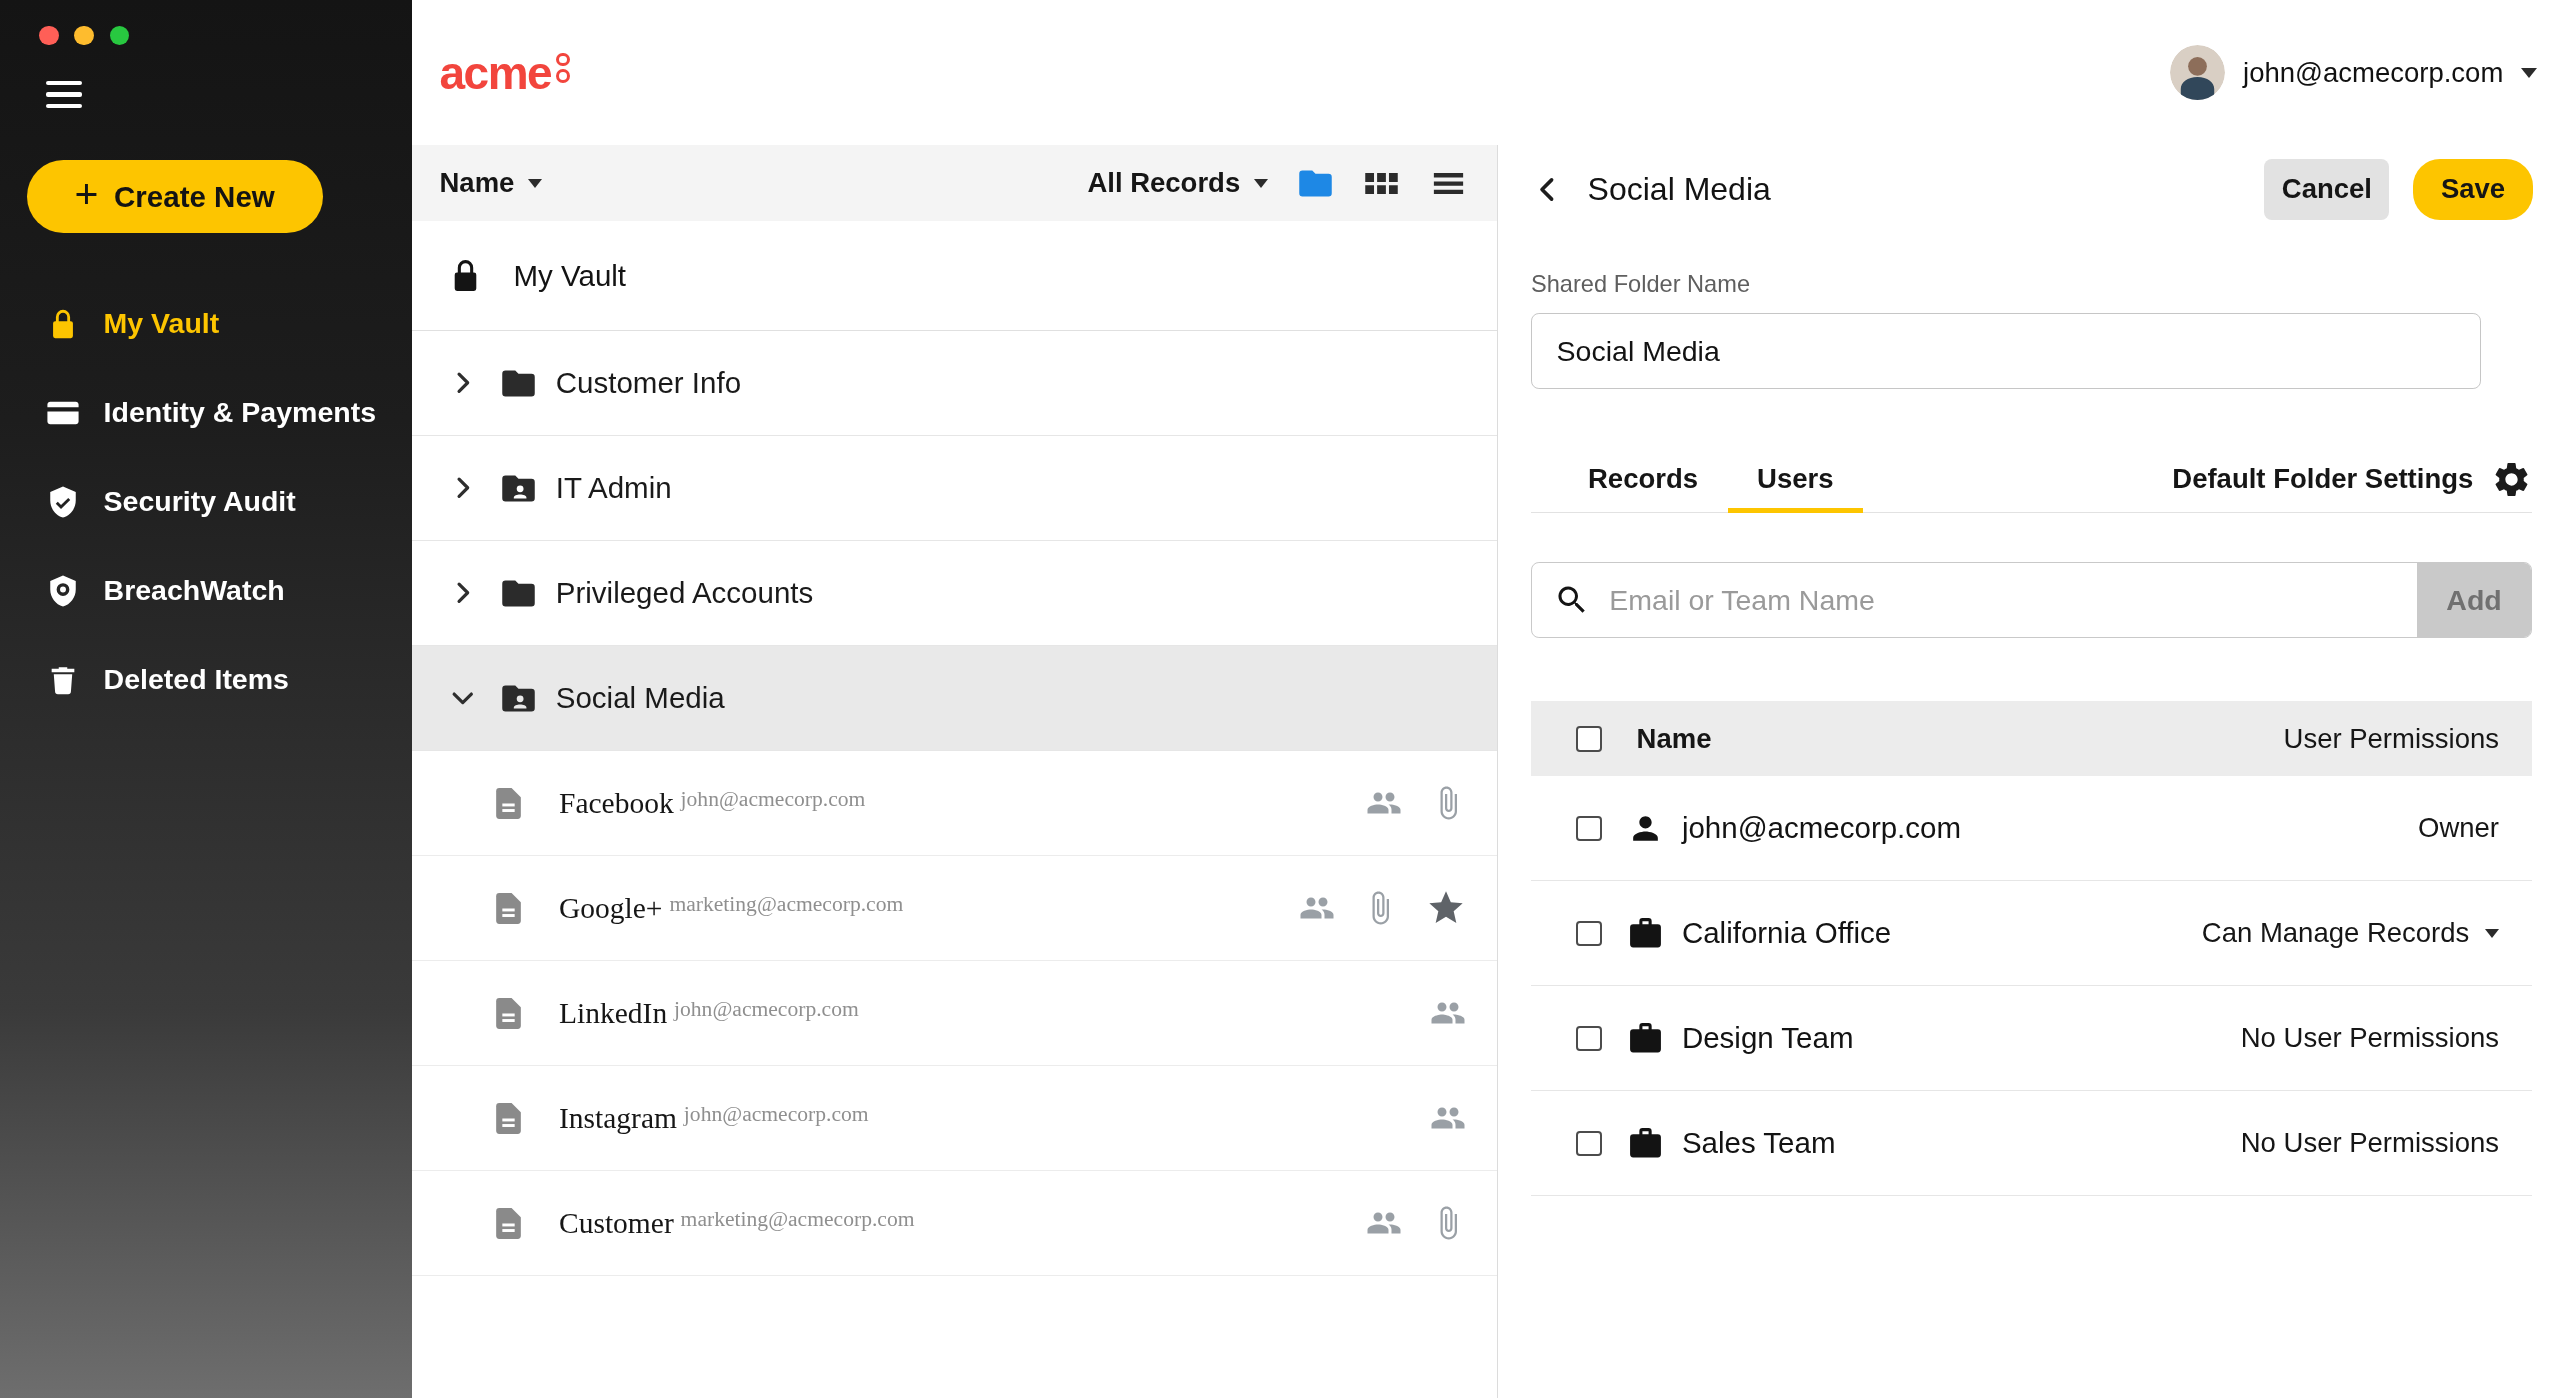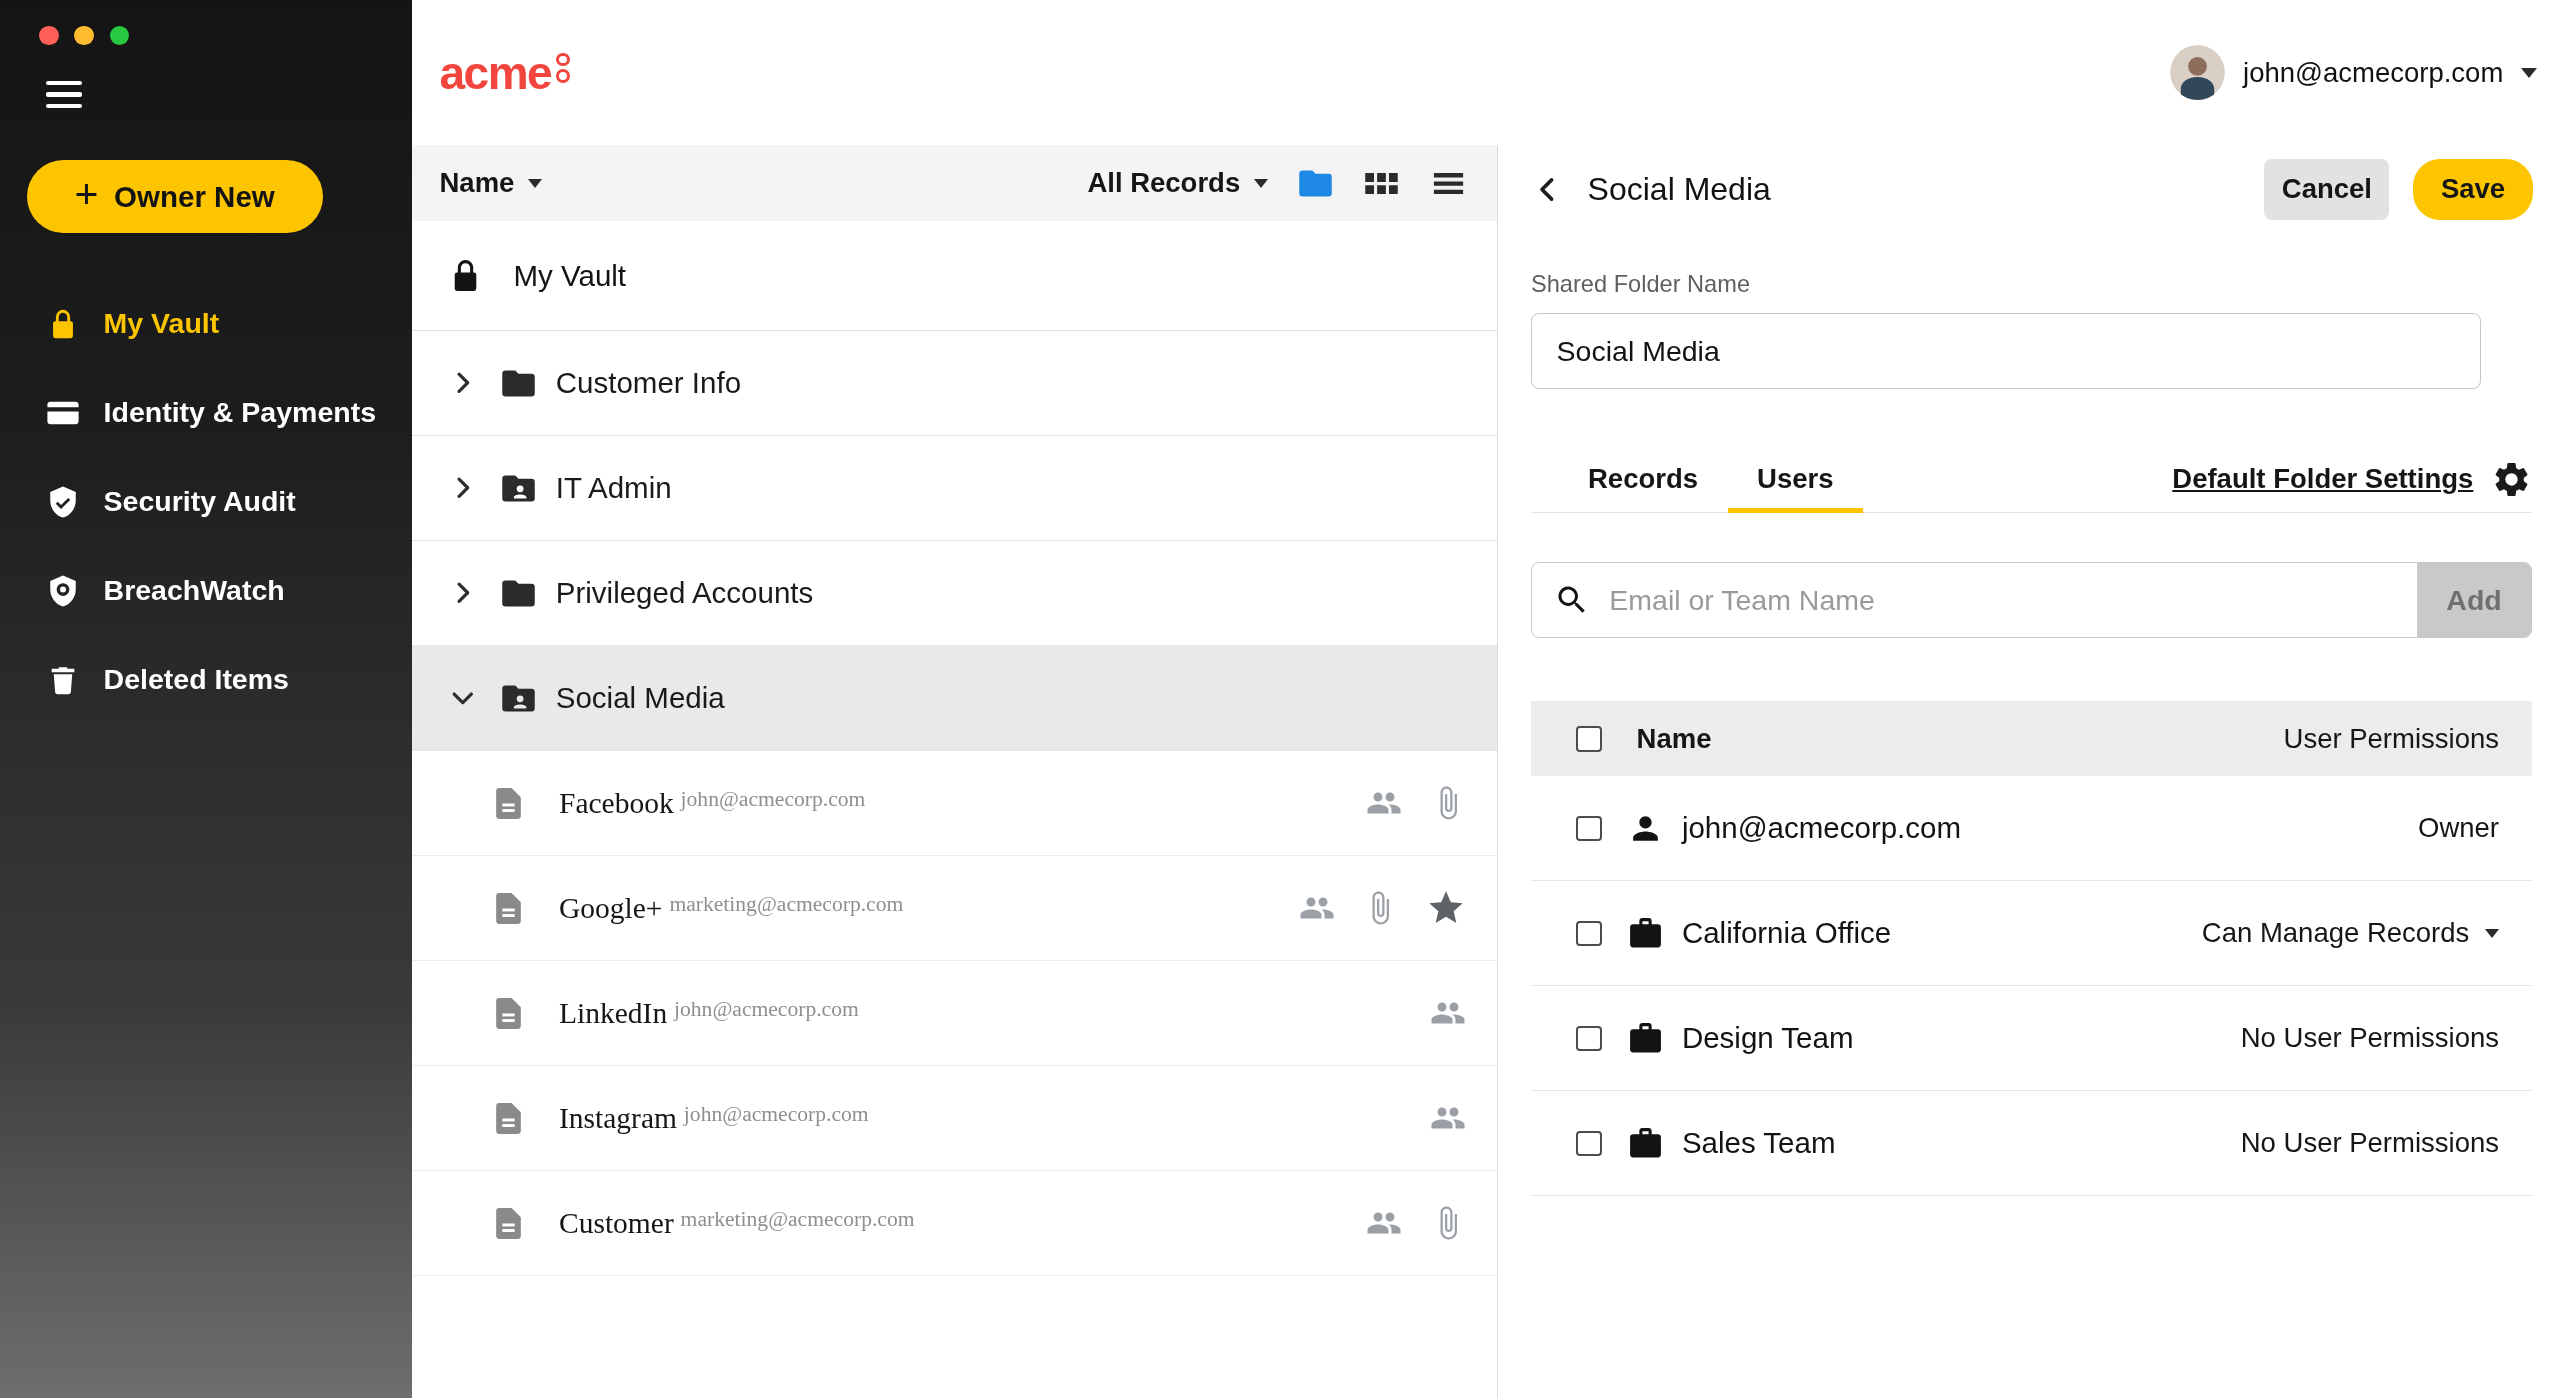--- a/index.html
+++ b/index.html
@@ -98,21 +98,21 @@
   .name-input { margin-top:15.7px; width:950px; height:76px; border:1px solid #c6c6c6; border-radius:7.9px;
     font-size:28.5px; color:#131313; padding:0 24.6px; outline:none; font-family:inherit; flex:none; }
 
   .tabs-row { margin-top:57px; width:1001px; height:67px; display:flex; align-items:center;
     border-bottom:1px solid #e2e2e2; flex:none; }
   .tabs { display:flex; height:100%; margin-left:27.5px; }
   .tab { position:relative; height:100%; padding:0 29.5px; display:flex; align-items:center;
     font-size:27.5px; font-weight:700; color:#161616; cursor:pointer; }
   .tab.active::after { content:""; position:absolute; left:0; right:0; bottom:-1px; height:5.9px; background:#fdc500; }
   .settings { margin-left:auto; display:flex; align-items:center; gap:17.7px; font-size:27.5px; font-weight:700;
-    color:#161616; cursor:pointer;text-decoration:underline; }
+    color:#161616; cursor:pointer; }
   .settings svg { width:41px; height:41px; fill:#1b1b1b; }
 
   .member-search { margin-top:49px; width:1001px; height:76px; border:1px solid #c9c9c9; border-radius:7.9px;
     display:flex; align-items:center; overflow:hidden; flex:none; background:#fff; }
   .member-search .mag { width:36px; height:36px; fill:#141414; margin-left:21.6px; flex:none; }
   .member-search input { flex:1; min-width:0; border:none; outline:none; font-size:28.5px; color:#333;
     padding:0 19.7px; font-family:inherit; }
   .member-search input::placeholder { color:#9a9a9a; }
   .add-btn { width:114px; height:100%; background:#c9c9c9; color:#707070; font-size:28.5px; font-weight:600;
     border:none; display:flex; align-items:center; justify-content:center; cursor:pointer; font-family:inherit; flex:none; }
@@ -144,21 +144,21 @@
       <i style="background:#28c840"></i>
     </div>
     <div class="hamburger">
         <i></i>
         <i></i>
         <i></i>
       </div>
 
     <button class="create-btn">
       <span class="plus">+</span>
-      <span>Owner New</span>
+      <span>Create New</span>
     </button>
 
     <div class="nav">
       <div class="nav-item active">
         <svg viewBox="0 0 24 24">
             <path d="M12 2a5 5 0 0 0-5 5v3H6.5A1.5 1.5 0 0 0 5 11.5v9A1.5 1.5 0 0 0 6.5 22h11a1.5 1.5 0 0 0 1.5-1.5v-9A1.5 1.5 0 0 0 17.5 10H17V7a5 5 0 0 0-5-5zm-3 8V7a3 3 0 0 1 6 0v3H9z"></path>
           </svg>
         <span>My Vault</span>
       </div>
       <div class="nav-item">

